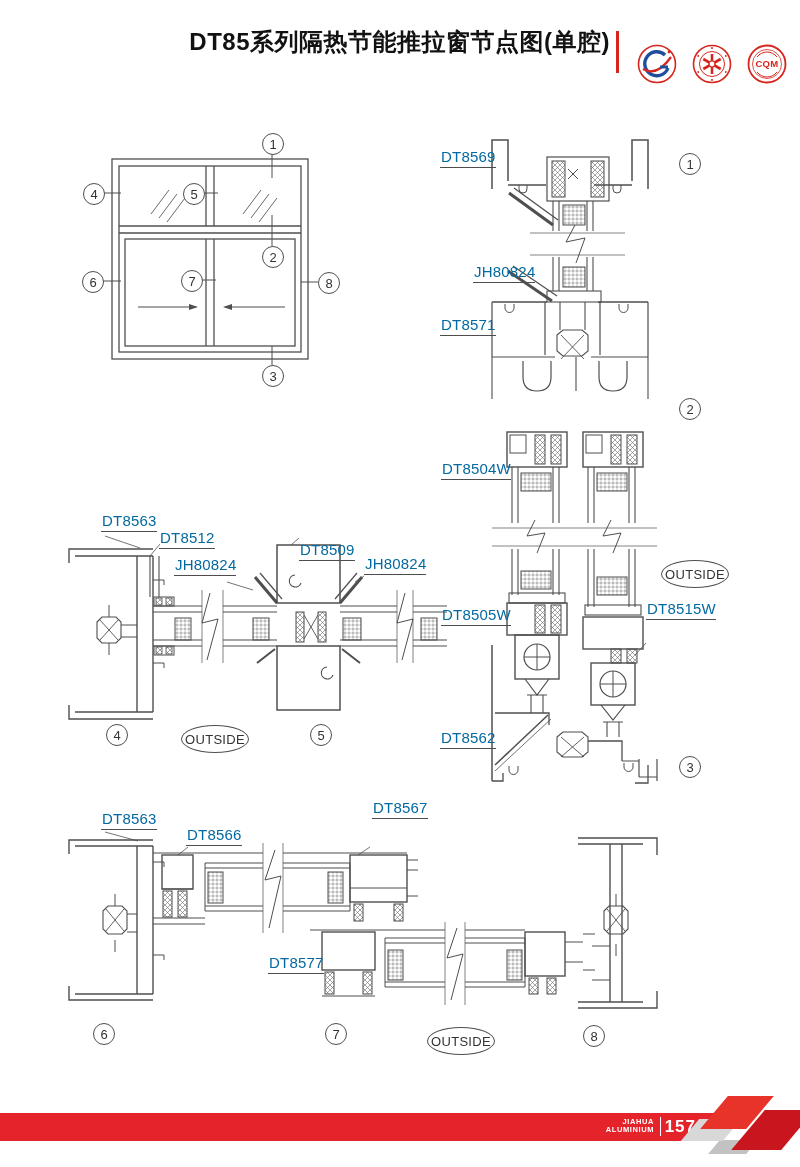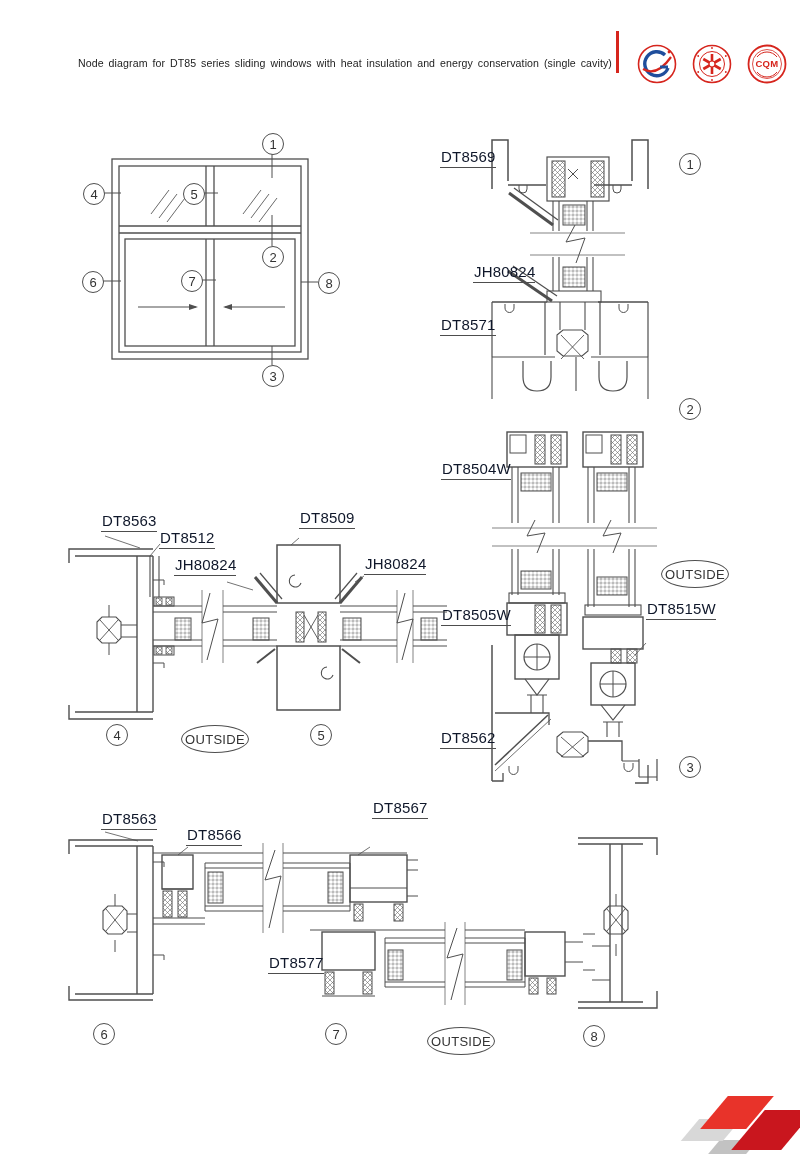--- a/index.html
+++ b/index.html
@@ -10,42 +10,42 @@
 
   
   .title-cn { position:absolute; top:26px; right:190px; font-size:24px; font-weight:bold; color:#121212; white-space:nowrap; letter-spacing:0.5px; }
   .title-en { position:absolute; top:57px; left:78px; width:534px; font-size:10.6px; color:#1c1c1c; text-align:justify; text-align-last:justify; letter-spacing:0.1px; }
   .hdr-divider { position:absolute; left:616px; top:31px; width:2.5px; height:42px; background:#d6251d; }
   .logo { position:absolute; top:44px; width:40px; height:40px; }
   .logo svg { position:absolute; left:0; top:0; }
   .logo .cqm-text { position:absolute; left:0; top:14px; width:40px; text-align:center; font-size:9.5px; font-weight:bold; color:#d6251d; letter-spacing:0.3px; }
 
   
-  .plabel { position:absolute; font-size:15px; line-height:16px; color:#0f172a; border-bottom:1.5px solid #4d4d4d; padding:0 0 2px 1px; white-space:nowrap; letter-spacing:0.2px; }
+  .plabel { position:absolute; font-size:15px; line-height:16px; color:#0369a1; border-bottom:1.5px solid #4d4d4d; padding:0 0 2px 1px; white-space:nowrap; letter-spacing:0.2px; }
   .marker { position:absolute; width:22px; height:22px; border:1.3px solid #4f4f4f; border-radius:50%; background:#fff; display:flex; align-items:center; justify-content:center; font-size:13px; color:#333; }
   .oval { position:absolute; width:68px; height:28px; border:1.3px solid #4f4f4f; border-radius:50%; background:#fff; display:flex; align-items:center; justify-content:center; font-size:13px; color:#333; letter-spacing:0.3px; }
 
   
   .footer-band { position:absolute; left:0; top:1113px; width:718px; height:28px; background:#e5232b; clip-path:polygon(0 0, 100% 0, calc(100% - 25px) 100%, 0 100%); z-index:1; }
   .footer-brand { position:absolute; right:64px; top:5px; text-align:right; font-size:7.5px; line-height:8px; font-weight:bold; color:#fff; letter-spacing:0.6px; }
   .footer-brand span { display:block; }
   .fdiv { position:absolute; right:57px; top:4px; width:1.5px; height:19px; background:#fff; }
   .pageno { position:absolute; right:22px; top:4px; font-size:17px; font-weight:bold; color:#fff; letter-spacing:1px; }
   .pgram { position:absolute; transform:skewX(-40deg); }
   .p1 { left:714px; top:1096px; width:46px; height:33px; background:#e8332a; z-index:5; }
   .p2 { left:690px; top:1119px; width:42px; height:22px; background:#d8d8d8; z-index:4; }
   .p3 { left:748px; top:1110px; width:50px; height:40px; background:#c9161e; z-index:3; }
   .p4 { left:714px; top:1140px; width:38px; height:14px; background:#c2c2c2; z-index:2; }
 </style>
 </head>
 <body>
 
 <div class="page">
 
-  <p class="title-en">Node diagram for DT85 series sliding windows with heat insulation and energy conservation (single cavity)</p>
+  <h1 class="title-cn">DT85系列隔热节能推拉窗节点图(单腔)</h1>
   <div class="hdr-divider"></div>
 
   <span class="logo" style="left:637px">
     <svg width="40" height="40" viewBox="-20 -20 40 40">
       <circle r="18.5" stroke="#d6251d" stroke-width="1.6" fill="#fff"></circle>
       <path d="M8,-9 A12,12 0 1 0 11,4" stroke="#1f4e9c" stroke-width="3.4" fill="none"></path>
       <path d="M-14,5 Q0,13 14,-7" stroke="#d6251d" stroke-width="2.2" fill="none"></path>
       <path d="M3,3 h8" stroke="#1f4e9c" stroke-width="3"></path>
       <circle cx="12" cy="-12" r="1.4" fill="#d6251d"></circle>
     </svg>
@@ -290,21 +290,21 @@
       <path d="M280,64 L302,38" stroke-width="1.2"></path>
       <path d="M202,128 L220,114 M287,114 L305,128" stroke-width="2"></path>
 
       <path d="M50,1 L85,13 M105,9 L95,21 M172,47 L198,55 M309,41 L300,47 M244,3 L236,10" stroke-width="0.8"></path>
     </g>
   </svg>
 
   <span class="plabel" style="left:101px; top:513px">DT8563</span>
   <span class="plabel" style="left:159px; top:530px">DT8512</span>
   <span class="plabel" style="left:174px; top:557px">JH80824</span>
-  <span class="plabel" style="left:299px; top:510px">DT8509</span>
+  <span class="plabel" style="left:299px; top:542px">DT8509</span>
   <span class="plabel" style="left:364px; top:556px">JH80824</span>
   <div class="marker" style="left:106px; top:724px">4</div>
   <div class="oval" style="left:181px; top:725px">OUTSIDE</div>
   <div class="marker" style="left:310px; top:724px">5</div>
 
   <svg class="abs" style="left:55px; top:810px" width="650" height="212" viewBox="0 0 650 212">
     <defs>
       <pattern id="xh3" width="5" height="5" patternUnits="userSpaceOnUse">
         <path d="M0,0 L5,5 M5,0 L0,5" stroke="#6a6a6a" stroke-width="0.6"></path>
       </pattern>
@@ -383,18 +383,26 @@
 
   <span class="plabel" style="left:101px; top:811px">DT8563</span>
   <span class="plabel" style="left:186px; top:827px">DT8566</span>
   <span class="plabel" style="left:372px; top:800px">DT8567</span>
   <span class="plabel" style="left:268px; top:955px">DT8577</span>
   <div class="marker" style="left:93px;  top:1023px">6</div>
   <div class="marker" style="left:325px; top:1023px">7</div>
   <div class="oval" style="left:427px; top:1027px">OUTSIDE</div>
   <div class="marker" style="left:583px; top:1025px">8</div>
 
+  <div class="footer-band">
+    <div class="footer-brand">
+      <span>JIAHUA</span>
+      <span>ALUMINIUM</span>
+    </div>
+    <div class="fdiv"></div>
+    <div class="pageno">157</div>
+  </div>
   <div class="pgram p4"></div>
   <div class="pgram p3"></div>
   <div class="pgram p2"></div>
   <div class="pgram p1"></div>
 
 </div>
 
 </body></html>

